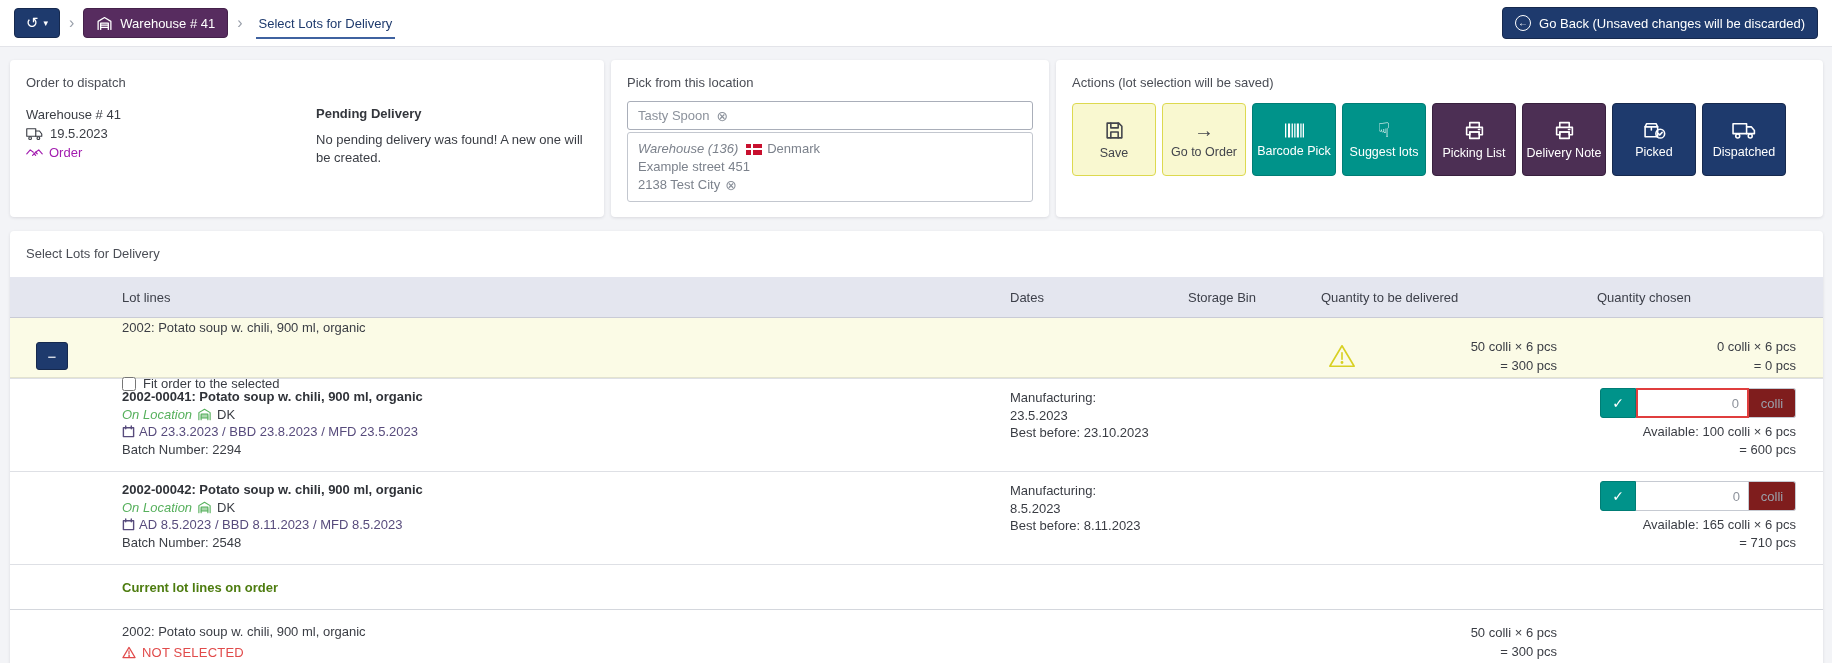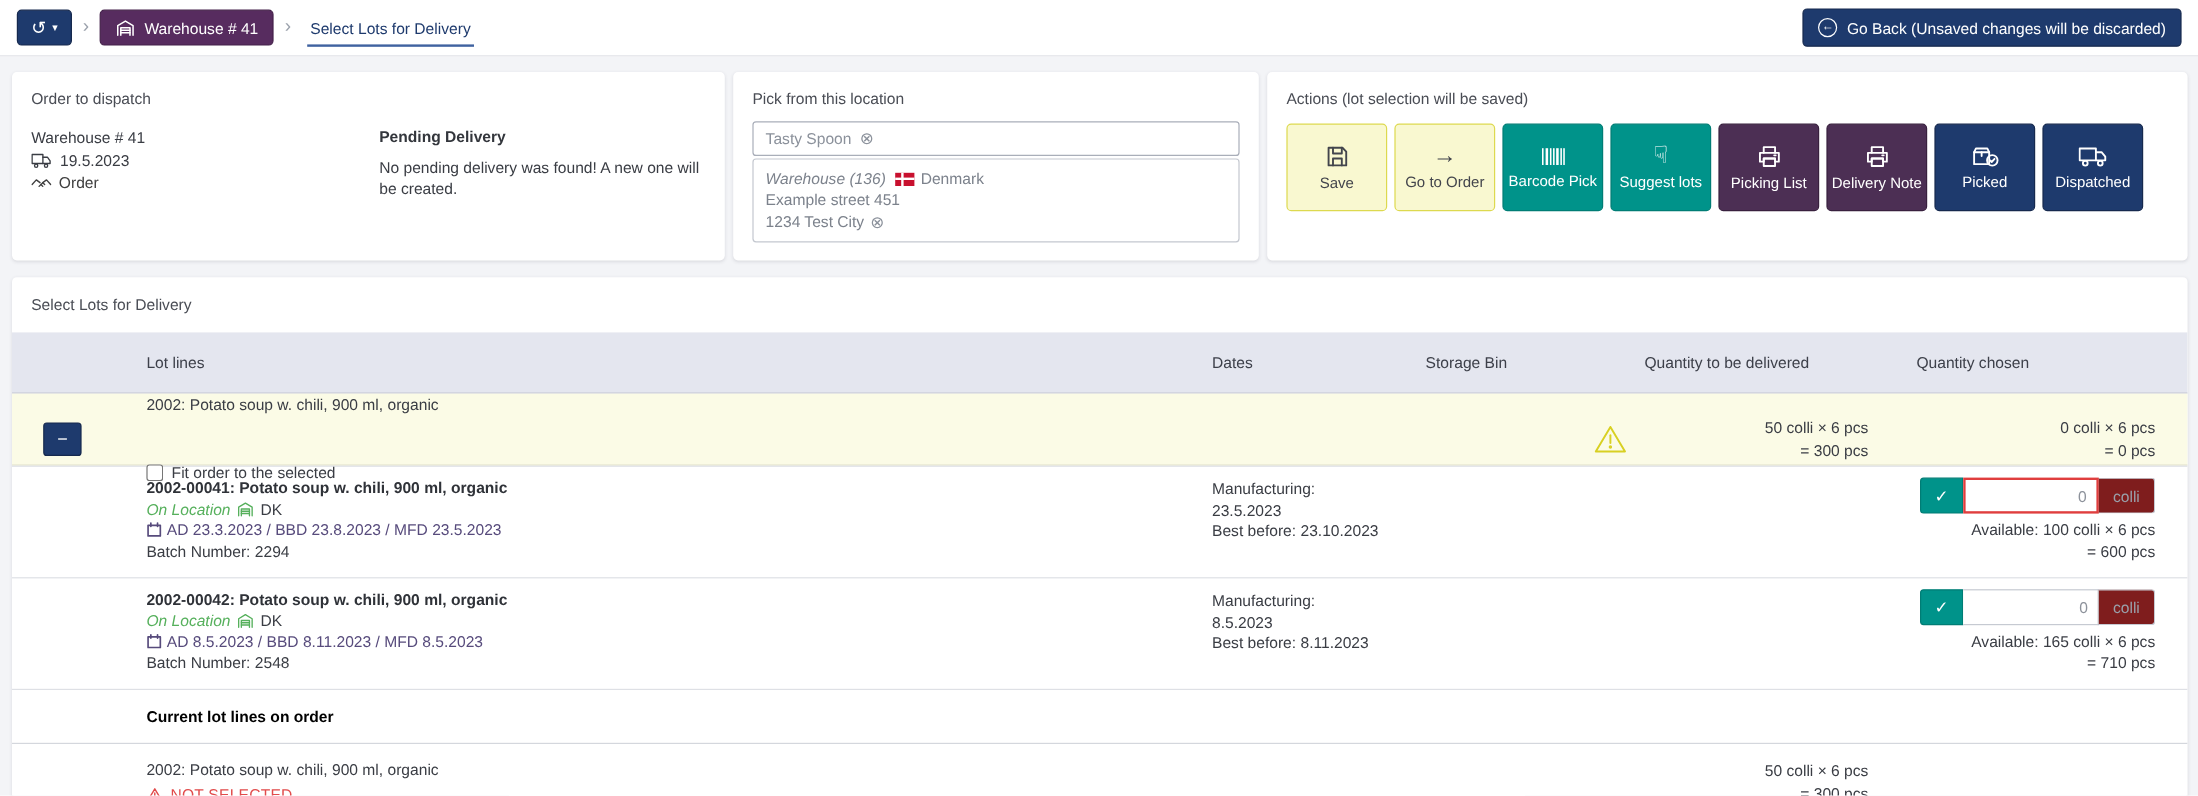--- a/index.html
+++ b/index.html
@@ -44,21 +44,21 @@
   .card {
     background:#fff; border-radius:4px; box-shadow:0 1px 3px rgba(40,45,60,.12);
     padding:15px 16px; min-height:146px;
   }
   .card-title { color:#4a4d55; }
 
   .card-order { width:594px; }
   .order-cols { display:flex; margin-top:15px; }
   .order-left { width:290px; line-height:19px; }
   .order-line { display:flex; align-items:center; gap:6px; }
-  .order-link { color:#404040; display:flex; align-items:center; gap:6px; }
+  .order-link { color:#a21caf; display:flex; align-items:center; gap:6px; }
   .order-right { flex:1; line-height:18px; }
   .pending-title { font-weight:bold; color:#33363c; margin-bottom:8px; }
 
   .card-location { width:438px; }
   .loc-input {
     margin-top:11px; height:29px; width:100%; border:1px solid #a9aeb9; border-radius:3px;
     background:#fff; color:#8b919b; display:flex; align-items:center; gap:7px; padding:0 10px;
   }
   .loc-result {
     margin-top:2px; border:1px solid #c3c7cf; border-radius:3px; padding:7px 10px;
@@ -86,24 +86,24 @@
   .glyph-icon { font-size:20px; line-height:20px; }
 
   
   .main-card {
     background:#fff; border-radius:4px; box-shadow:0 1px 3px rgba(40,45,60,.12);
     margin:14px 9px 0 10px; overflow:hidden; min-height:441px;
   }
   .table-title { padding:15px 16px 16px; color:#4a4d55; }
   .tgrid { display:grid; grid-template-columns:96px 1fr 178px 133px 245px 257px; align-items:center; }
   .thead {
-    background:#e4e6ef; border-bottom:1px solid #c9cbd6; height:51px; color:#3d404a;
+    background:#e4e6ef; border-bottom:1px solid #c9cbd6; height:41px; color:#3d404a;
   }
   .th-main { padding-left:16px; }
-  .th-right { text-align:center; padding-right:9px; }
+  .th-right { text-align:left; padding-right:9px; }
   .th-chosen { padding-left:31px; }
 
   .group-row { background:#fbfbe6; height:60px; border-bottom:1px solid #e3e3cf; }
   .minus-btn {
     margin-left:26px; width:32px; height:28px; background:#1e3a6d; border:1px solid #16294e;
     border-radius:3px; color:#fff; font-size:15px; display:flex; align-items:center; justify-content:center;
   }
   .group-main { padding-left:16px; line-height:20px; }
   .fit-line { display:flex; align-items:center; gap:7px;margin-top:36px; }
   .fit-line input { width:14px; height:14px; }
@@ -132,21 +132,21 @@
     text-align:right; padding-right:8px; color:#8d929b; font-size:13px; outline:none;
   }
   .qty-input.error { border:2px solid #e03e3e; height:30px; }
   .unit-btn {
     width:47px; height:30px; background:#7f1d1d; border:1px solid #c6cad2; border-left:none;
     border-radius:0 3px 3px 0; color:#9aa0aa; font-size:13px;
   }
   .avail { text-align:right; line-height:18px; margin-top:5px; }
 
   .section-row { border-top:1px solid #dee0e5; border-bottom:1px solid #d4d7dd; height:46px; }
-  .section-title { font-weight:bold; color:#000000; padding-left:16px; }
+  .section-title { font-weight:bold; color:#4d7c0f; padding-left:16px; }
 
   .last-row { padding:13px 0 16px; align-items:start; }
   .notsel { color:#e14b4b; display:flex; align-items:center; gap:6px; margin-top:3px; letter-spacing:.2px; }
   svg.stroke { fill:none; stroke:currentColor; stroke-width:1.5; stroke-linecap:round; stroke-linejoin:round; }
 </style>
 </head>
 <body>
 
 <div class="topbar">
   <button class="history-btn">
@@ -211,21 +211,21 @@
       <span class="clear-x">⊗</span>
     </div>
     <div class="loc-result">
       <div class="row1">
         <span class="loc-name">Warehouse (136)</span>
         <span class="dk-flag"></span>
         <span>Denmark</span>
       </div>
       <div>Example street 451</div>
       <div class="row1">
-        <span>1234 Test City</span>
+        <span>2138 Test City</span>
         <span class="clear-x">⊗</span>
       </div>
     </div>
   </div>
 
   <div class="card card-actions">
     <div class="card-title">Actions (lot selection will be saved)</div>
     <div class="abtns">
       <button class="action-btn yellow">
         <svg class="stroke" width="21" height="21" viewBox="0 0 20 20">

